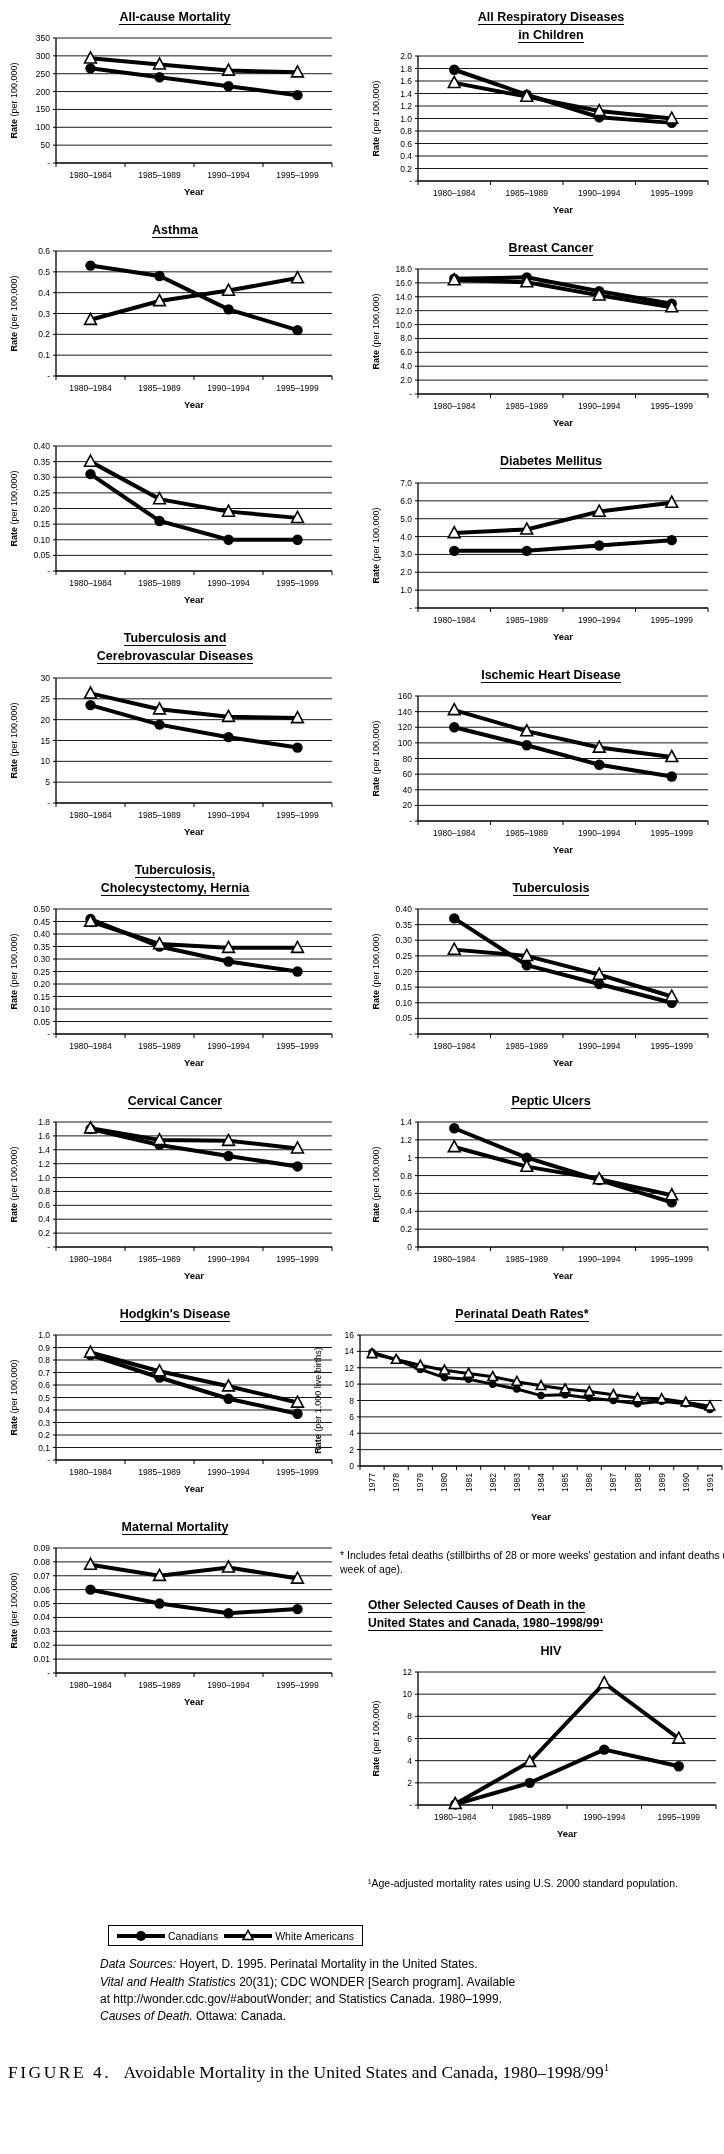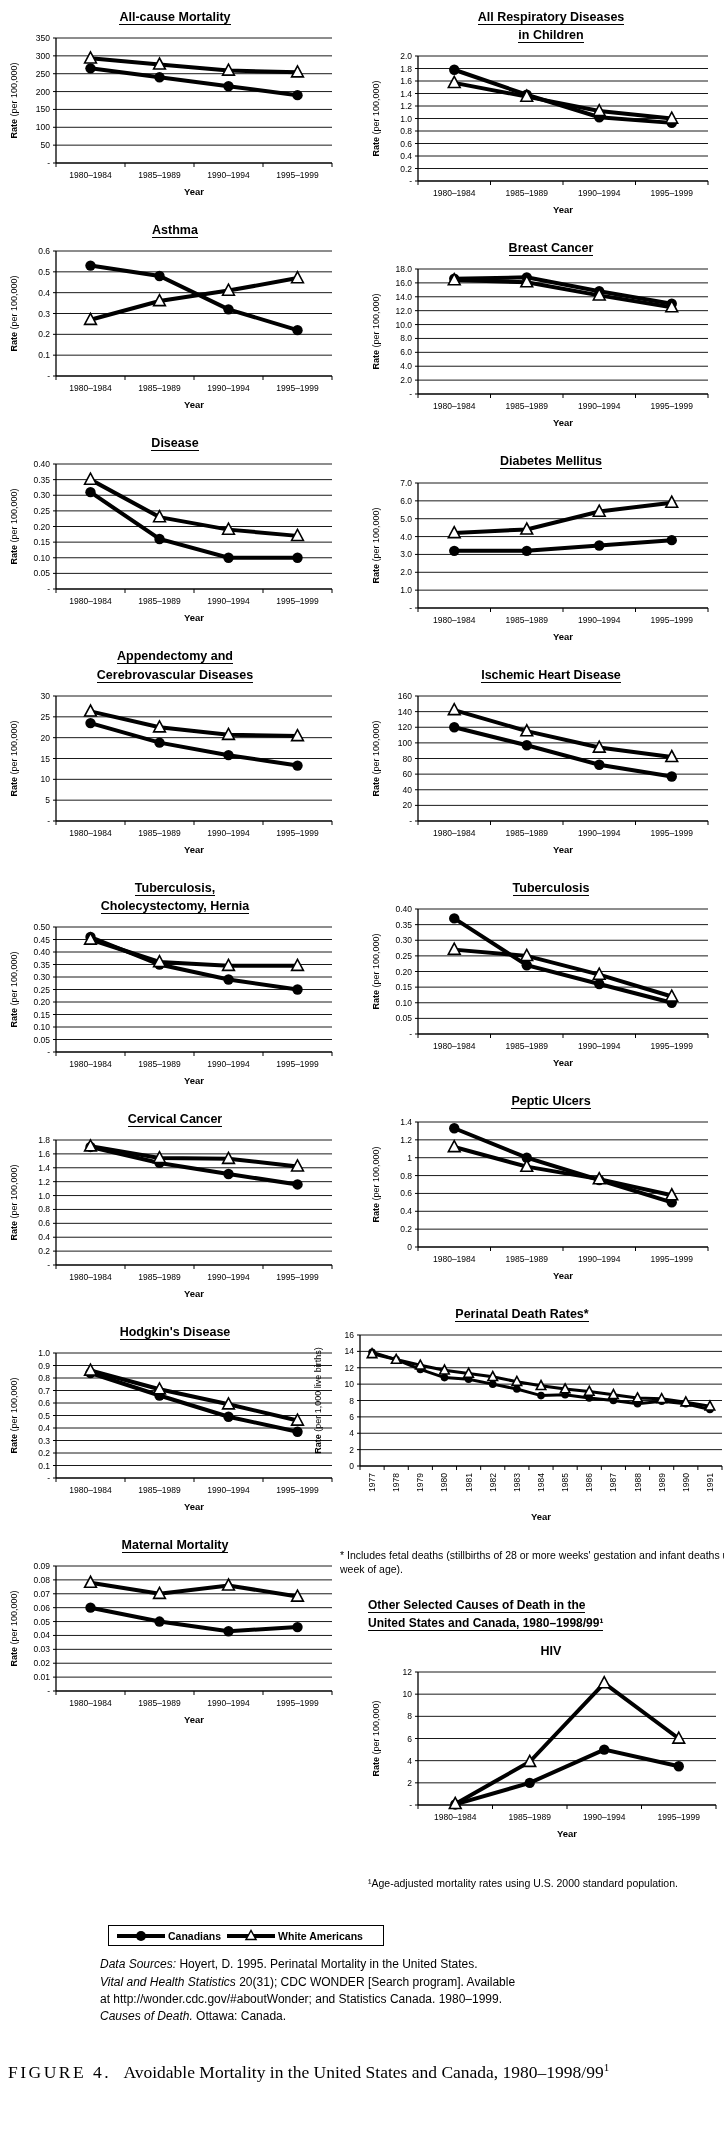--- a/index.html
+++ b/index.html
@@ -30,21 +30,21 @@
   }
   .section-heading .t-line{border-bottom:1.6px solid #000;}
   .footnote{
     font-size:10.5px; line-height:1.35; margin:2px 0 14px 6px; width:392px;
   }
   .footnote.right-note{margin-left:-28px; width:420px;}
   .age-note{font-size:10.5px; margin:14px 0 10px 0px; width:400px;}
   .legend-row{margin:26px 0 10px 108px;}
   .legend-box{
     display:inline-flex; align-items:center; gap:4px;
-    border:1.2px solid #000; padding:3px 20px 3px 6px; font-size:10.5px;font-weight:bold;
+    border:1.2px solid #000; padding:3px 8px 3px 6px; font-size:10.5px;
   }
   .leg-entry{display:inline-flex; align-items:center;}
   .leg-icon{margin-right:1px;}
   .sources{
     margin:6px 0 0 100px; font-size:12px; line-height:1.42; width:560px;
   }
   .sources .it{font-style:italic;}
   .caption{
     margin:34px 0 0 8px; width:706px;
     font-family:"Liberation Serif", serif; font-size:17.5px; line-height:1.5;
@@ -150,21 +150,20 @@
             <circle cx="222.5" cy="65.33333333333333" r="5.2" fill="#000"></circle>
             <circle cx="291.5" cy="86.16666666666667" r="5.2" fill="#000"></circle>
             <polygon points="84.5,69.34999999999998 78.612,80.35799999999999 90.388,80.35799999999999" fill="#fff" stroke="#000" stroke-width="1.6"></polygon>
             <polygon points="153.5,50.6 147.612,61.608 159.388,61.608" fill="#fff" stroke="#000" stroke-width="1.6"></polygon>
             <polygon points="222.5,40.18333333333334 216.612,51.19133333333333 228.388,51.19133333333333" fill="#fff" stroke="#000" stroke-width="1.6"></polygon>
             <polygon points="291.5,27.683333333333337 285.612,38.69133333333333 297.388,38.69133333333333" fill="#fff" stroke="#000" stroke-width="1.6"></polygon>
             <text x="11" y="69.5" class="ylab" text-anchor="middle" transform="rotate(-90 11 69.5)"><tspan font-weight="bold">Rate</tspan> (per 100,000)</text>
             <text x="188" y="164" class="xlab" text-anchor="middle" font-weight="bold">Year</text>
           </svg></figure>
       <figure class="chart-block"><div class="c-title">
-            <div><span class="t-line">Disease</span></div>
           </div><svg width="338" height="168">
             <line x1="50" y1="7" x2="326" y2="7" stroke="#000" stroke-width="0.9"></line>
             <line x1="47" y1="7" x2="50" y2="7" stroke="#000" stroke-width="1"></line>
             <text x="44" y="10" text-anchor="end" class="tick">0.40</text>
             <line x1="50" y1="22.624999999999996" x2="326" y2="22.624999999999996" stroke="#000" stroke-width="0.9"></line>
             <line x1="47" y1="22.624999999999996" x2="50" y2="22.624999999999996" stroke="#000" stroke-width="1"></line>
             <text x="44" y="25.624999999999996" text-anchor="end" class="tick">0.35</text>
             <line x1="50" y1="38.24999999999999" x2="326" y2="38.24999999999999" stroke="#000" stroke-width="0.9"></line>
             <line x1="47" y1="38.24999999999999" x2="50" y2="38.24999999999999" stroke="#000" stroke-width="1"></line>
             <text x="44" y="41.24999999999999" text-anchor="end" class="tick">0.30</text>
@@ -203,21 +202,21 @@
             <circle cx="222.5" cy="100.75000000000001" r="5.2" fill="#000"></circle>
             <circle cx="291.5" cy="100.75000000000001" r="5.2" fill="#000"></circle>
             <polygon points="84.5,16.225000000000016 78.612,27.233000000000015 90.388,27.233000000000015" fill="#fff" stroke="#000" stroke-width="1.6"></polygon>
             <polygon points="153.5,53.725 147.612,64.733 159.388,64.733" fill="#fff" stroke="#000" stroke-width="1.6"></polygon>
             <polygon points="222.5,66.225 216.612,77.233 228.388,77.233" fill="#fff" stroke="#000" stroke-width="1.6"></polygon>
             <polygon points="291.5,72.475 285.612,83.483 297.388,83.483" fill="#fff" stroke="#000" stroke-width="1.6"></polygon>
             <text x="11" y="69.5" class="ylab" text-anchor="middle" transform="rotate(-90 11 69.5)"><tspan font-weight="bold">Rate</tspan> (per 100,000)</text>
             <text x="188" y="164" class="xlab" text-anchor="middle" font-weight="bold">Year</text>
           </svg></figure>
       <figure class="chart-block"><div class="c-title">
-            <div><span class="t-line">Appendectomy and</span></div>
+            <div><span class="t-line">Tuberculosis and</span></div>
             <div><span class="t-line">Cerebrovascular Diseases</span></div>
           </div><svg width="338" height="168">
             <line x1="50" y1="7" x2="326" y2="7" stroke="#000" stroke-width="0.9"></line>
             <line x1="47" y1="7" x2="50" y2="7" stroke="#000" stroke-width="1"></line>
             <text x="44" y="10" text-anchor="end" class="tick">30</text>
             <line x1="50" y1="27.833333333333332" x2="326" y2="27.833333333333332" stroke="#000" stroke-width="0.9"></line>
             <line x1="47" y1="27.833333333333332" x2="50" y2="27.833333333333332" stroke="#000" stroke-width="1"></line>
             <text x="44" y="30.833333333333332" text-anchor="end" class="tick">25</text>
             <line x1="50" y1="48.666666666666664" x2="326" y2="48.666666666666664" stroke="#000" stroke-width="0.9"></line>
             <line x1="47" y1="48.666666666666664" x2="50" y2="48.666666666666664" stroke="#000" stroke-width="1"></line>

